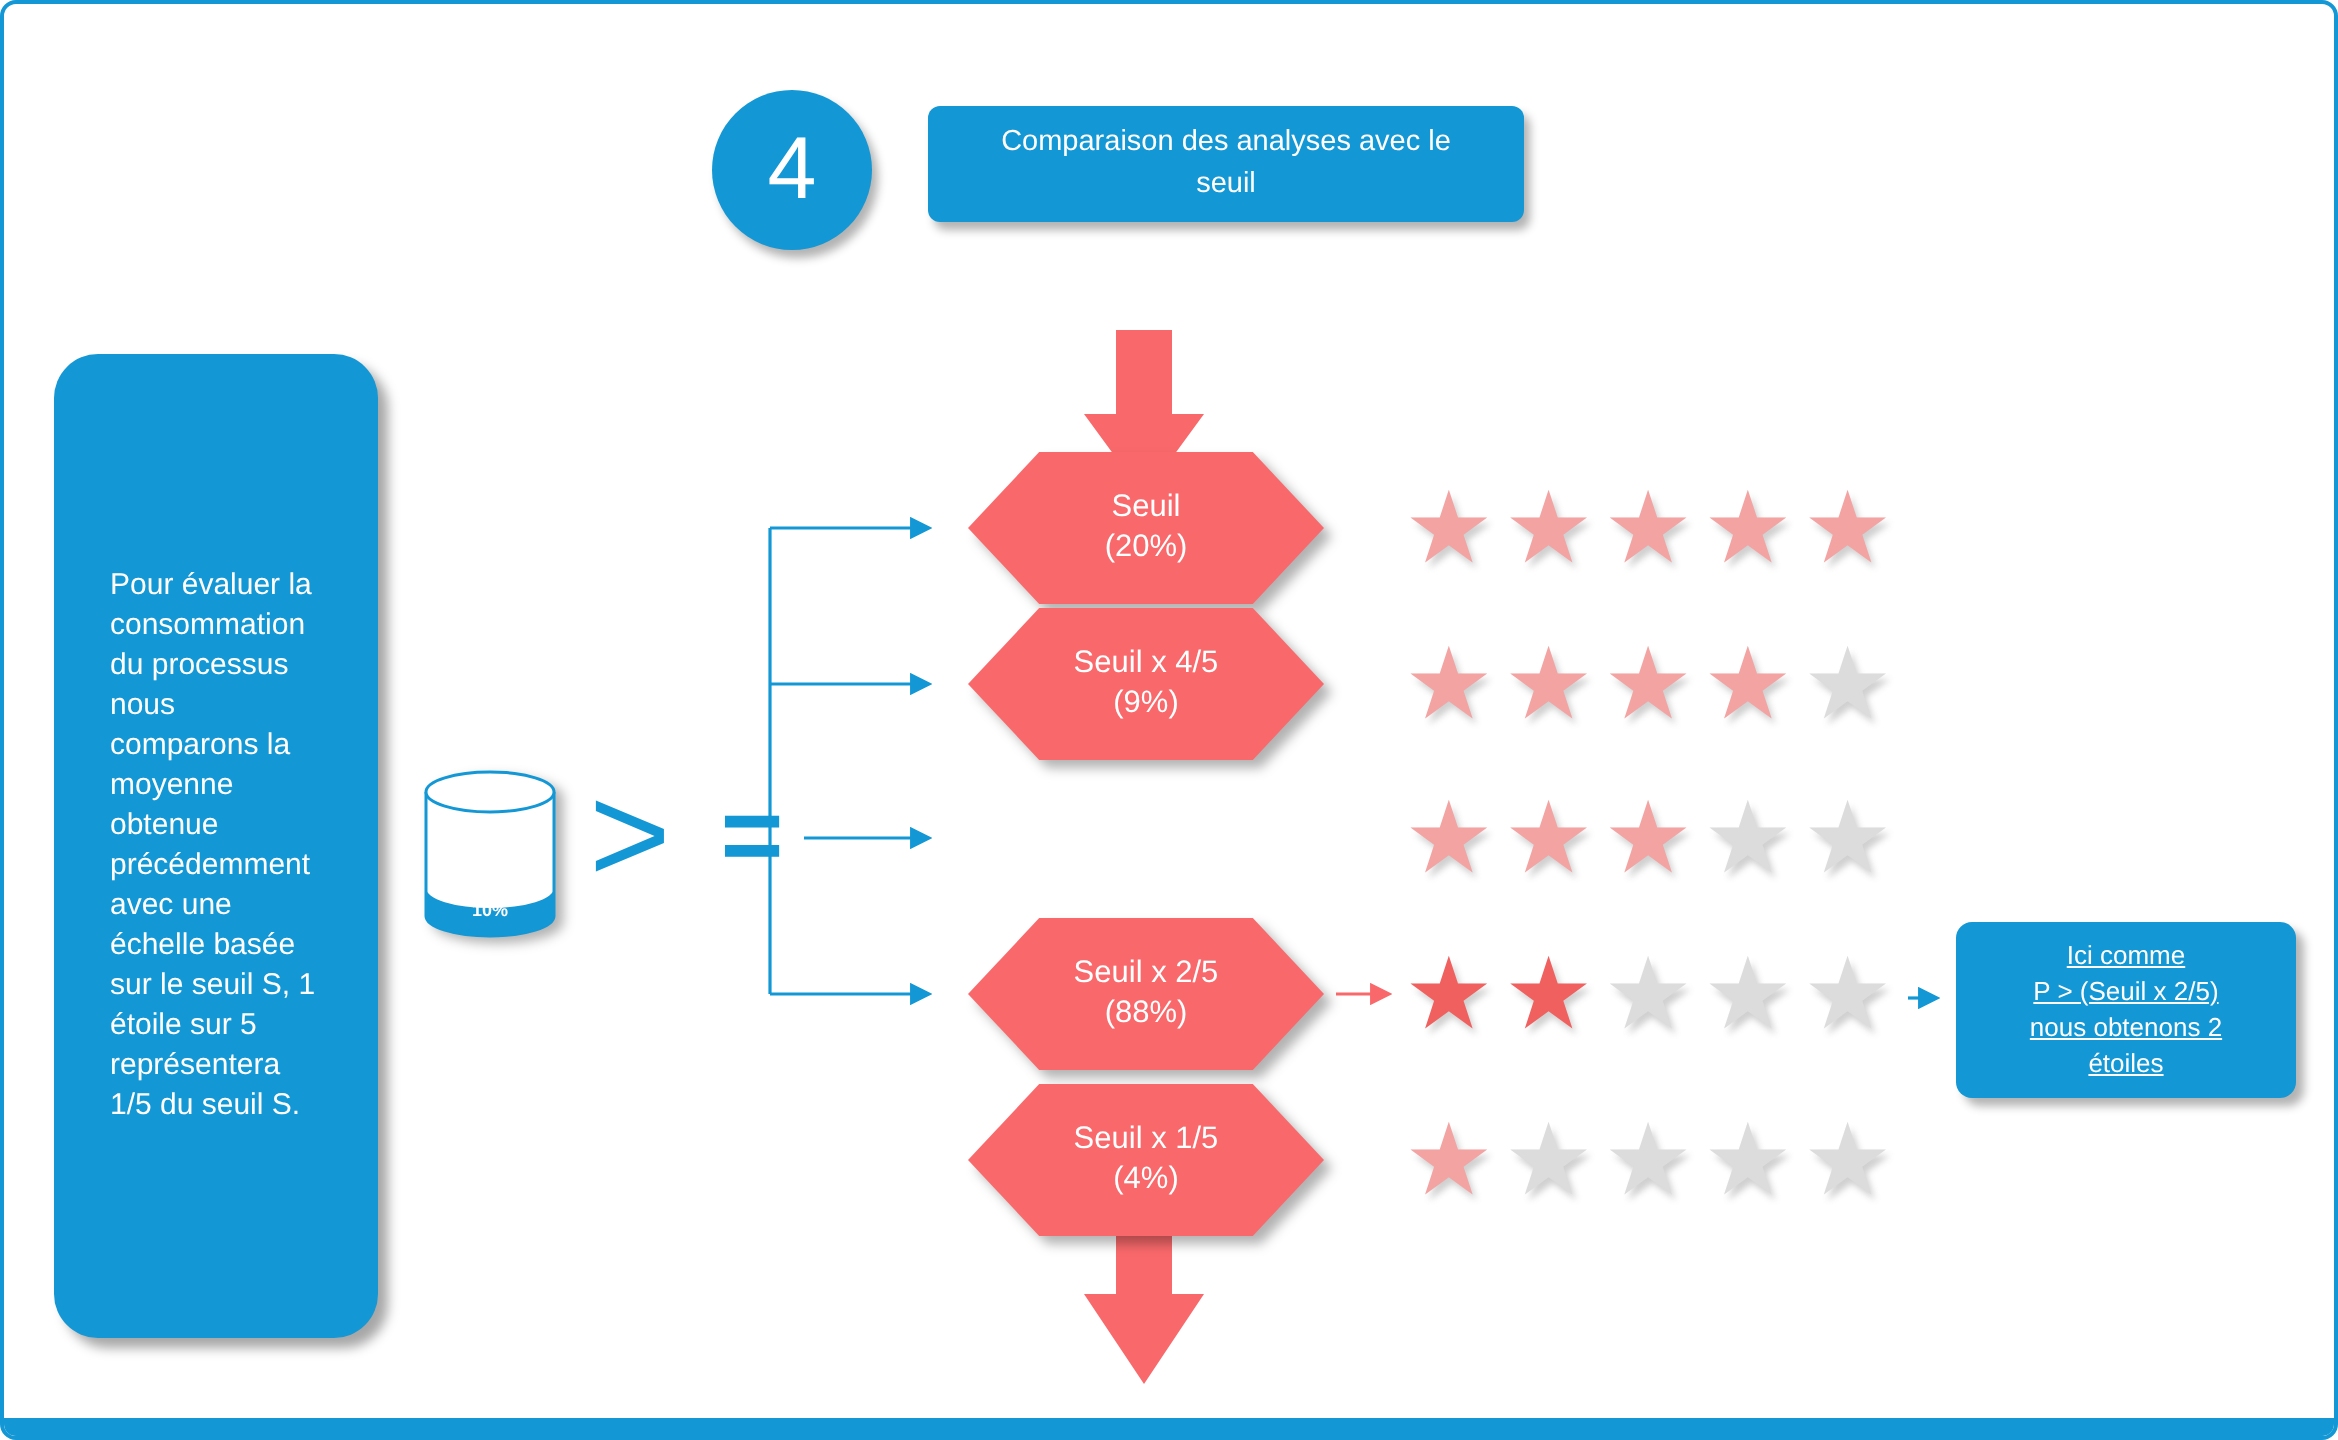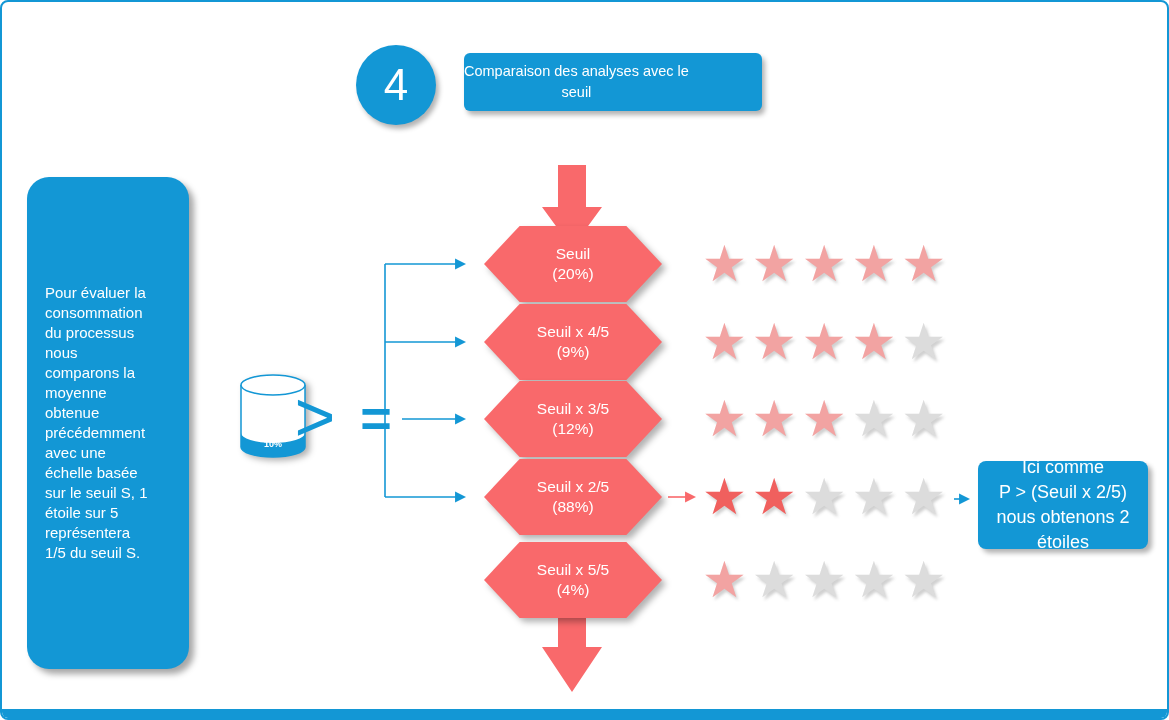--- a/index.html
+++ b/index.html
@@ -5,43 +5,43 @@
   * { margin:0; padding:0; box-sizing:border-box; }
   html,body { width:1169px; height:720px; }
   body { font-family:"Liberation Sans","DejaVu Sans",sans-serif; background:#fff; overflow:hidden; }
   .canvas { position:relative; width:1169px; height:720px; background:#fff;
             border:2px solid var(--blue,#1397D5); border-radius:8px; overflow:hidden; }
   .overlay { position:absolute; left:0; top:0; z-index:1; pointer-events:none; }
   .step-circle { position:absolute; left:354px; top:43px; width:80px; height:80px; border-radius:50%;
                  background:var(--blue,#1397D5); color:#fff; display:flex; align-items:center; justify-content:center;
                  font-size:44px; box-shadow:3px 4px 5px rgba(0,0,0,.3); z-index:2; }
   .title-box { position:absolute; left:462px; top:51px; width:298px; height:58px; background:var(--blue,#1397D5);
-               border-radius:6px; color:#fff; display:flex; align-items:center; justify-content:flex-start; text-align:center;
+               border-radius:6px; color:#fff; display:flex; align-items:center; justify-content:center; text-align:center;
                font-size:14.5px; line-height:1.45; box-shadow:3px 4px 5px rgba(0,0,0,.3); z-index:2; }
   .left-panel { position:absolute; left:25px; top:175px; width:162px; height:492px; background:var(--blue,#1397D5);
                 border-radius:22px; color:#fff; display:flex; flex-direction:column; justify-content:center;
-                padding:0 18px; font-size:15px; line-height:1.33; box-shadow:5px 5px 6px rgba(0,0,0,.35); z-index:2; }
+                padding:0 28px; font-size:15px; line-height:1.33; box-shadow:5px 5px 6px rgba(0,0,0,.35); z-index:2; }
   .pre { white-space:pre-line; }
-  .cylinder { position:absolute; left:210px; top:371px; z-index:2; filter:drop-shadow(4px 3px 3px rgba(0,0,0,.3));margin-left:28px; }
+  .cylinder { position:absolute; left:210px; top:382px; z-index:2; filter:drop-shadow(4px 3px 3px rgba(0,0,0,.3)); }
   .gt { position:absolute; left:284px; top:380px; width:58px; height:70px; display:flex; align-items:center; justify-content:center;
         color:var(--blue,#1397D5); font-size:70px; font-weight:400; z-index:2; }
   .eq { position:absolute; left:350px; top:384px; width:48px; height:64px; display:flex; align-items:center; justify-content:center;
         color:var(--blue,#1397D5); font-size:54px; font-weight:700; z-index:3; }
   .hex-row { position:absolute; left:482px; width:178px; height:76px; z-index:2;
              filter:drop-shadow(4px 4px 3px rgba(0,0,0,.3)); }
   .hex { width:100%; height:100%; background:var(--red,#F9696B);
          clip-path:polygon(0 50%,20% 0,80% 0,100% 50%,80% 100%,20% 100%);
          color:#fff; display:flex; align-items:center; justify-content:center; text-align:center;
          font-size:15.5px; line-height:1.3; }
   .star-row { position:absolute; left:700px; height:64px; display:flex; align-items:center; gap:5px; z-index:2; }
   .star { font-size:50px; line-height:1; font-family:"DejaVu Sans",sans-serif;
           text-shadow:2px 3px 3px rgba(100,100,100,.3); }
   .result-box { position:absolute; left:976px; top:459px; width:170px; height:88px; background:var(--blue,#1397D5);
                 border-radius:8px; color:#fff; display:flex; align-items:center; justify-content:center; text-align:center;
-                font-size:18px; line-height:1.4; box-shadow:4px 4px 5px rgba(0,0,0,.3); z-index:2; }
+                font-size:13px; line-height:1.4; box-shadow:4px 4px 5px rgba(0,0,0,.3); z-index:2;text-decoration:underline; }
   .bottom-bar { position:absolute; left:0; right:0; bottom:0; height:9px; background:var(--blue,#1397D5);
                 z-index:2; border-radius:0 0 5px 5px; }
   .cline { stroke:var(--blue,#1397D5); stroke-width:1.6; fill:none; }
   .rline { stroke:var(--red,#F9696B); stroke-width:1.6; fill:none; }
   .bigarrow { fill:var(--red,#F9696B); }
   .mb-fill { fill:var(--blue,#1397D5); }
   .mr-fill { fill:var(--red,#F9696B); }
   .cyl-stroke { stroke:var(--blue,#1397D5); stroke-width:1.5; }
   .cyl-fill { fill:var(--blue,#1397D5); }
 </style>
@@ -113,35 +113,29 @@
         <span class="pre">Seuil
 (20%)</span>
       </div>
   </div>
   <div class="hex-row" style="top:302px">
     <div class="hex">
         <span class="pre">Seuil x 4/5
 (9%)</span>
       </div>
   </div>
-  <div class="hex-row" style="top:379px">
-    <div class="hex">
-        <span class="pre">Seuil x 3/5
-(12%)</span>
-      </div>
-  </div>
   <div class="hex-row" style="top:457px">
     <div class="hex">
         <span class="pre">Seuil x 2/5
 (88%)</span>
       </div>
   </div>
   <div class="hex-row" style="top:540px">
     <div class="hex">
-        <span class="pre">Seuil x 5/5
+        <span class="pre">Seuil x 1/5
 (4%)</span>
       </div>
   </div>
 
   <div class="star-row" style="top:230px">
       <span class="star" style="color: rgb(242, 163, 162);">★</span>
       <span class="star" style="color: rgb(242, 163, 162);">★</span>
       <span class="star" style="color: rgb(242, 163, 162);">★</span>
       <span class="star" style="color: rgb(242, 163, 162);">★</span>
       <span class="star" style="color: rgb(242, 163, 162);">★</span>

